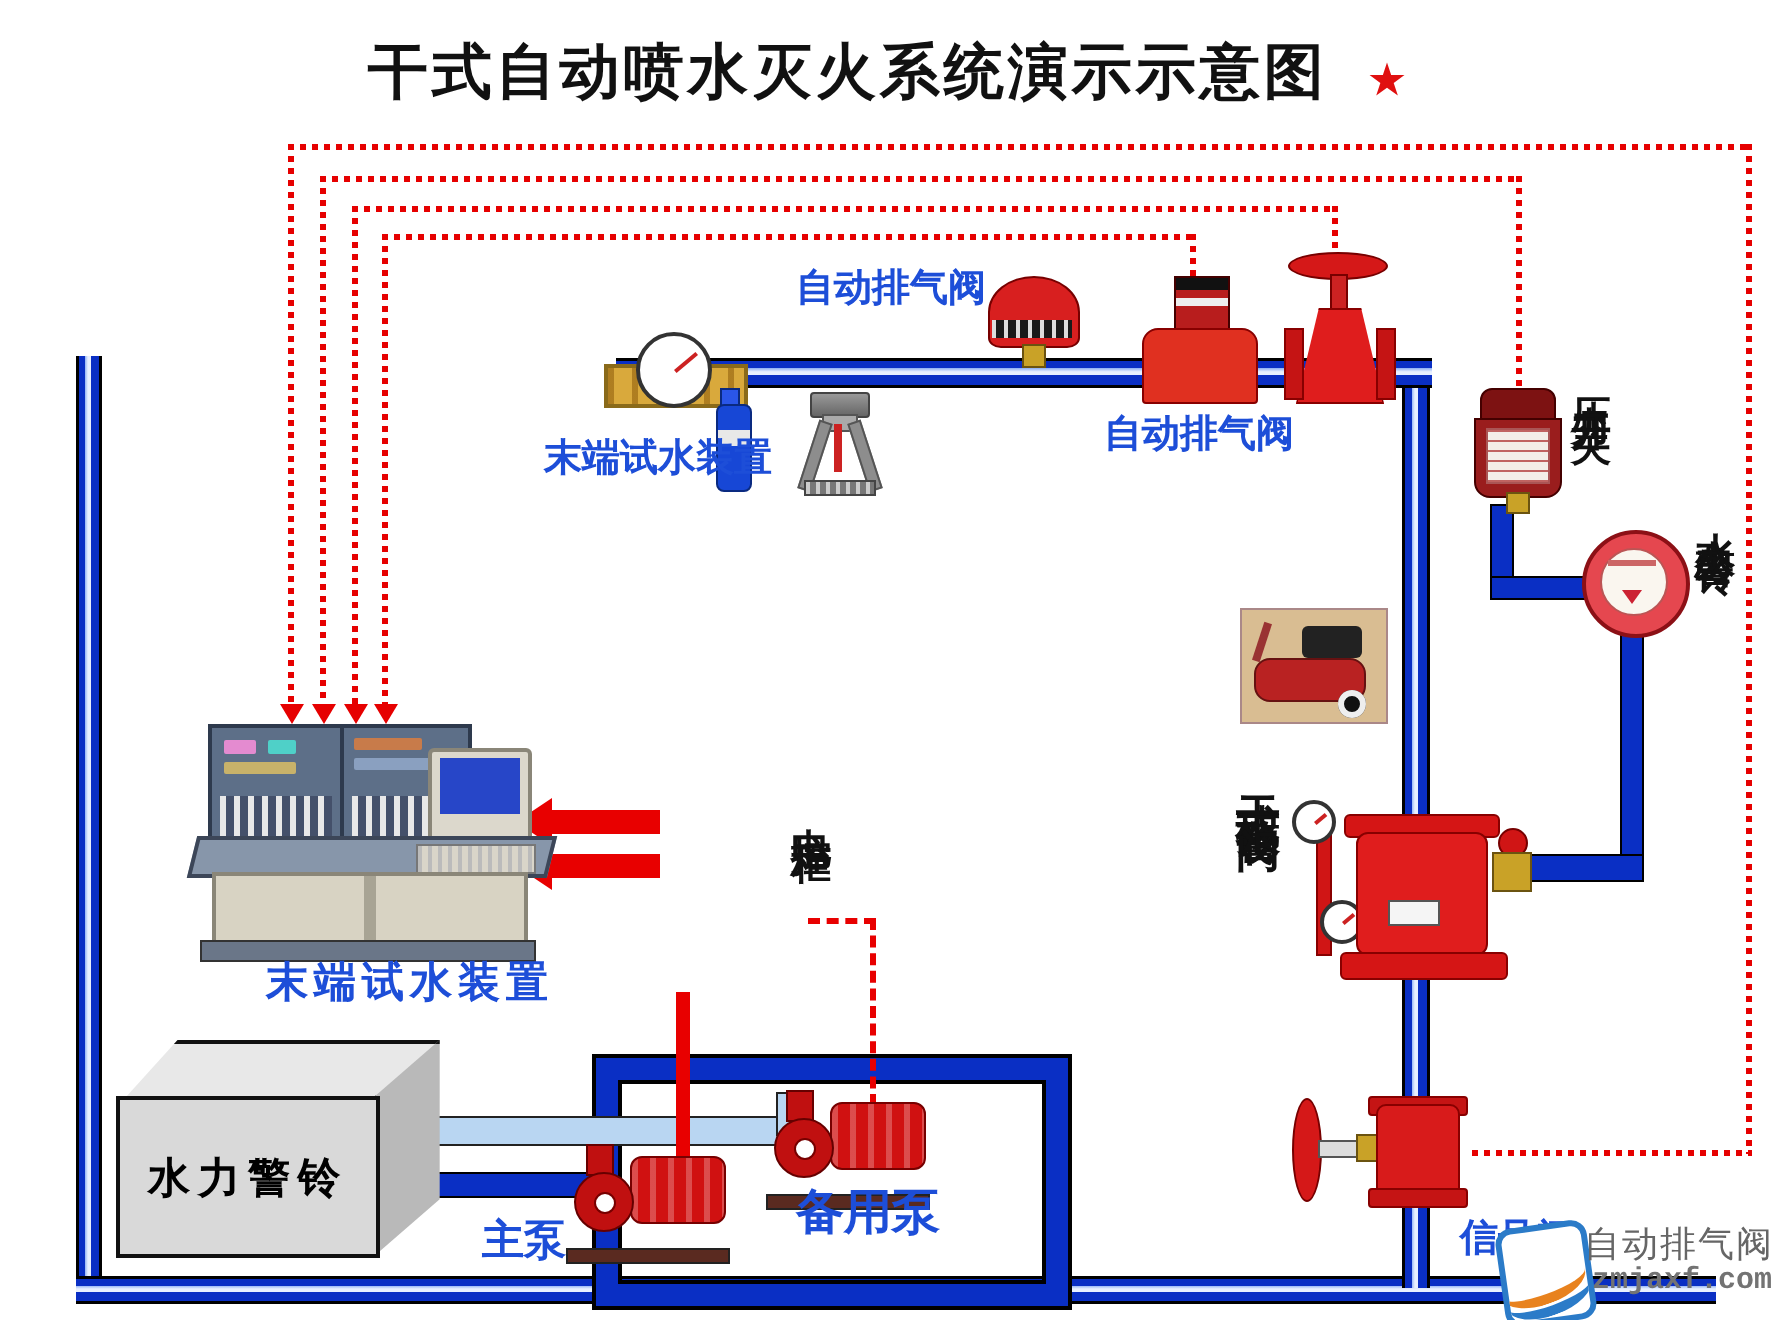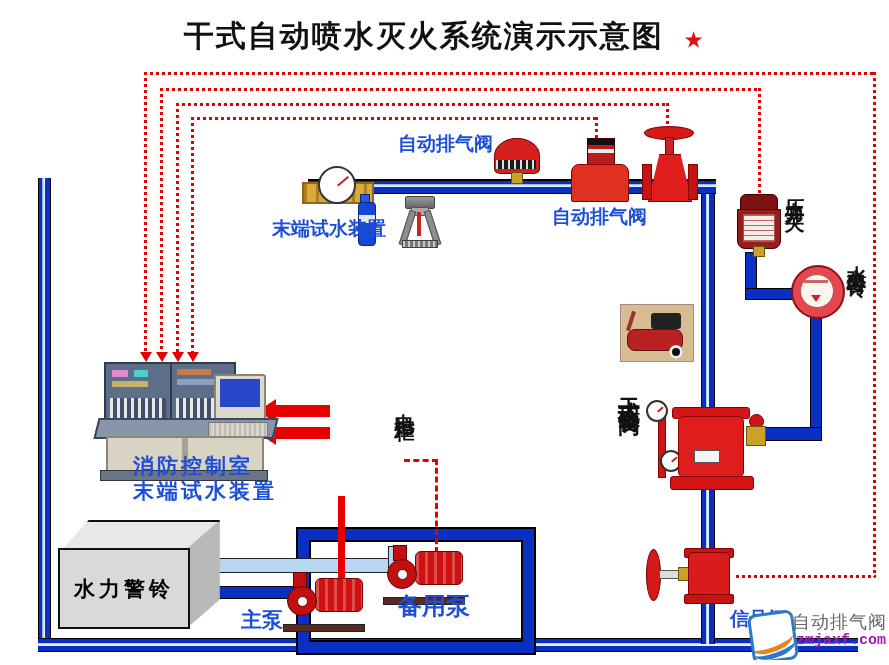--- a/index.html
+++ b/index.html
@@ -181,21 +181,21 @@
       clip-path:polygon(0 0,100% 0,50% 100%);background:#c23;}
   .bell .txt{position:absolute;left:13px;top:15px;width:24px;height:3px;background:#c66;}
 
   
   .wm{position:absolute;left:748px;top:604px;width:140px;height:56px;}
   .wm .logo{position:absolute;left:2px;top:8px;width:40px;height:44px;border-radius:8px;background:#fff;
       border:3px solid #2b7bc8;transform:rotate(-8deg);overflow:hidden;}
   .wm .sw1{position:absolute;left:-4px;top:16px;width:44px;height:16px;border-radius:50%;border-bottom:5px solid #e8821e;transform:rotate(-12deg);}
   .wm .sw2{position:absolute;left:-2px;top:22px;width:44px;height:16px;border-radius:50%;border-bottom:5px solid #2b7bc8;transform:rotate(-12deg);}
   .wm .nm{position:absolute;left:44px;top:6px;font-size:18px;color:#666;letter-spacing:1px;}
-  .wm .url{position:absolute;left:48px;top:28px;font-size:15px;font-weight:bold;color:#a21caf;}
+  .wm .url{position:absolute;left:48px;top:28px;font-size:15px;font-weight:bold;color:#737373;}
 </style>
 </head>
 <body>
 
 <div class="stage">
 
   <div class="title-row">
     <span>干式自动喷水灭火系统演示示意图</span>
     <span class="star">★</span>
   </div>
@@ -346,21 +346,20 @@
       <div class="cns-rows"></div>
     </div>
     <div class="monitor">
         <div class="scr"></div>
       </div>
     <div class="desk"></div>
     <div class="keyboard"></div>
     <div class="cns-base"></div>
     <div class="cns-plinth"></div>
   </div>
-  <div class="lbl" style="left:133px;top:452px;font-size:21px;letter-spacing:3px;">消防控制室</div>
   <div class="lbl" style="left:133px;top:477px;font-size:21px;letter-spacing:3px;">末端试水装置</div>
 
   <div>
     <div class="pool-top"></div>
     <div class="pool-side"></div>
     <div class="pool-front">
       <span>水力警铃</span>
     </div>
   </div>
 

